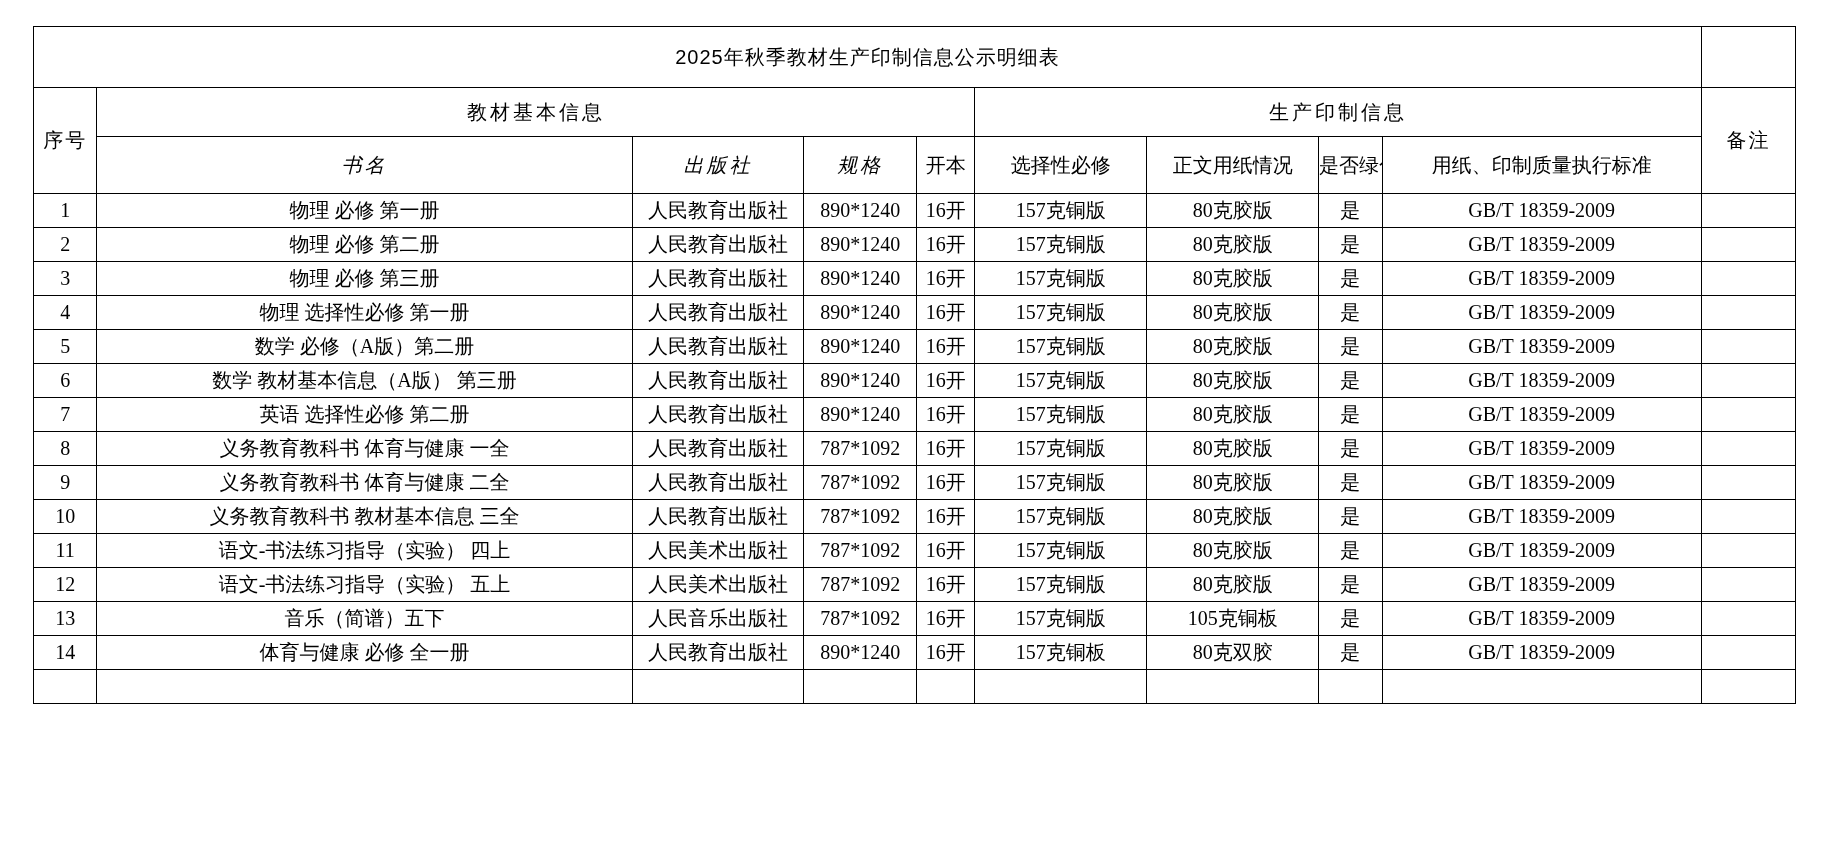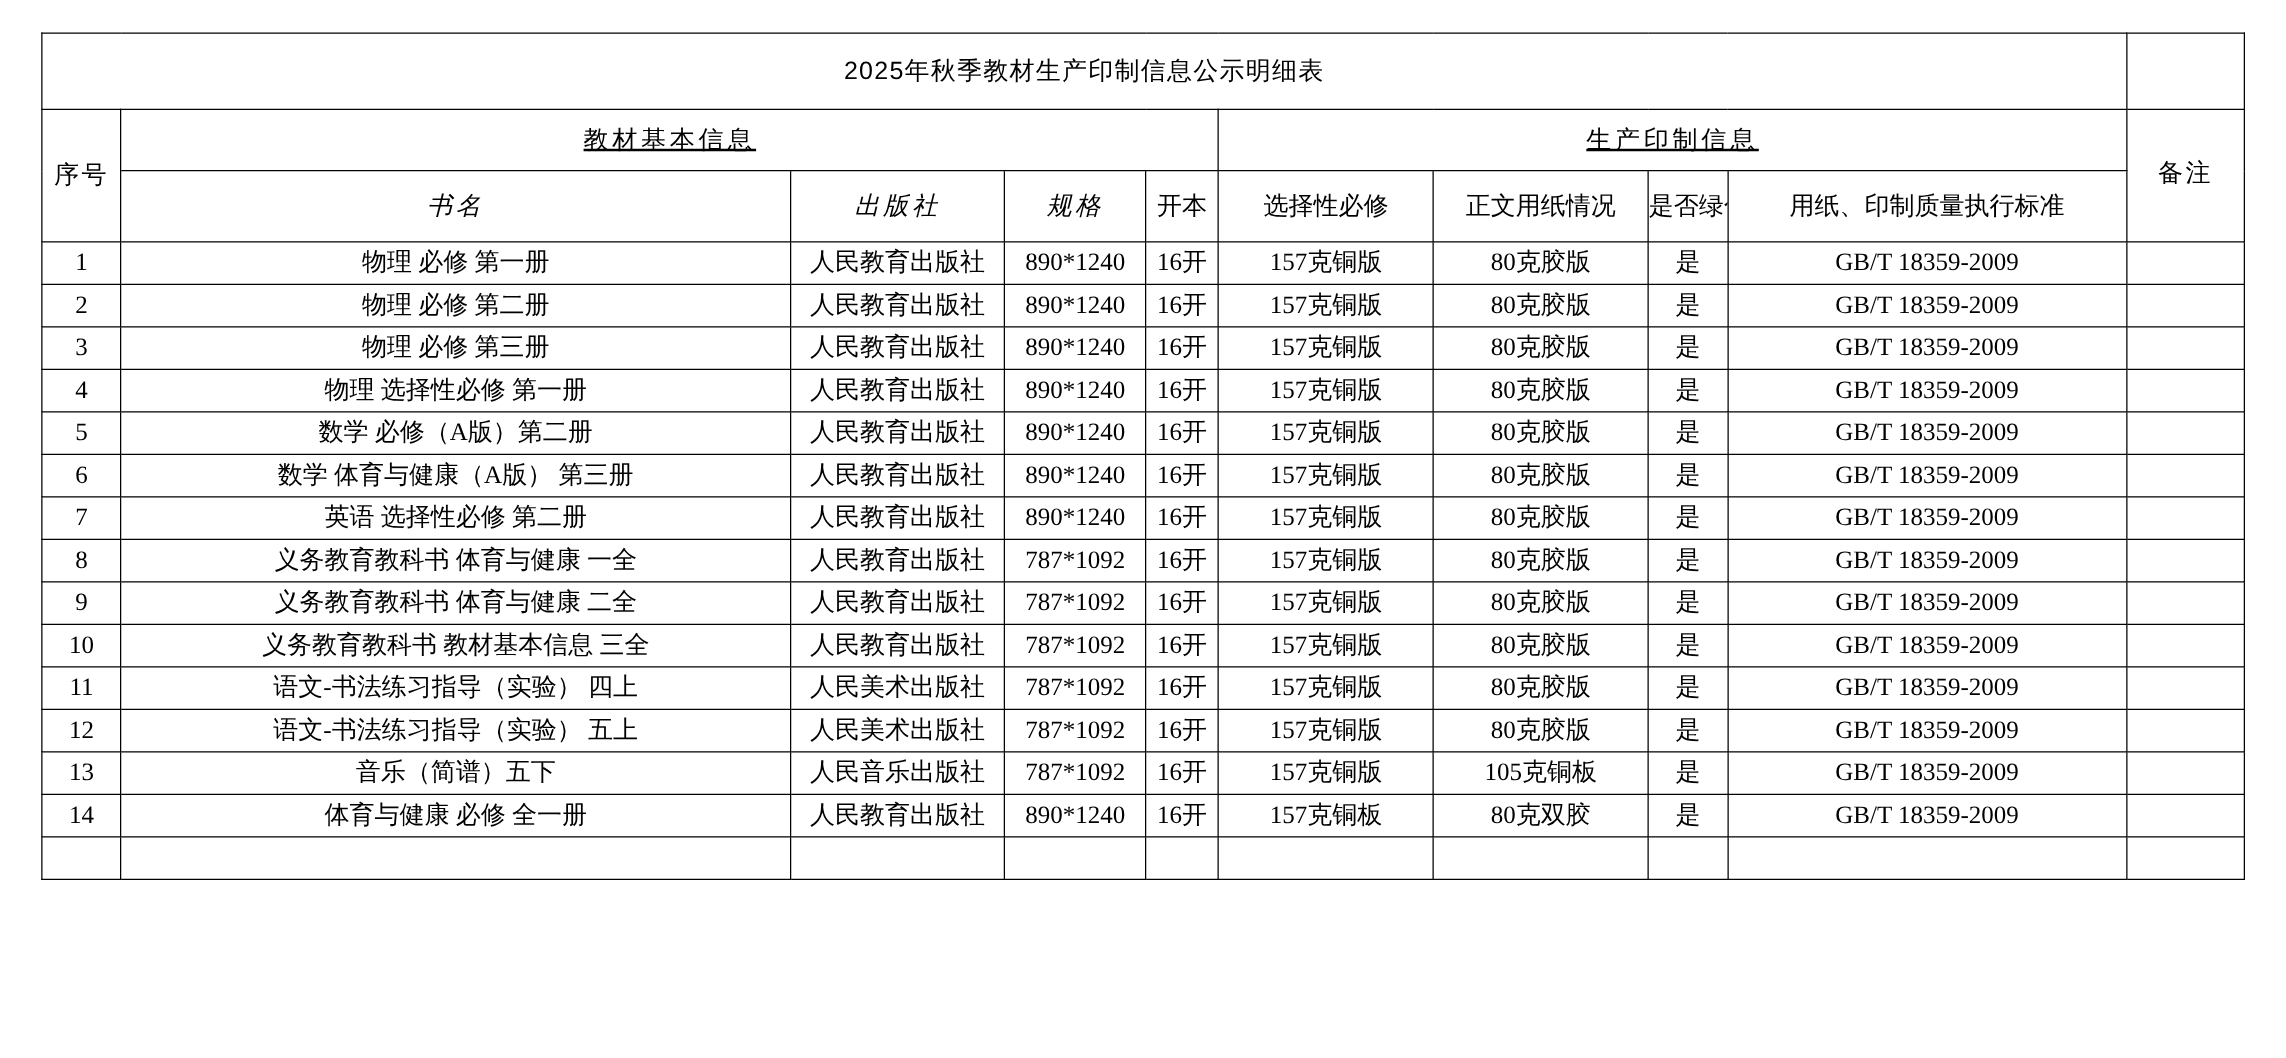--- a/index.html
+++ b/index.html
@@ -47,38 +47,36 @@
     font-size: 30px;
     letter-spacing: 1px;
   }
   .title-blank {
     border-left: 1px solid #000;
   }
   .grouphead {
     height: 48px;
     font-size: 21px;
     letter-spacing: 3px;
-    text-decoration: underline;
   }
   .colhead {
     height: 56px;
     font-size: 21px;
   }
   .colhead.spaced {
     letter-spacing: 3px;
     font-style: italic;
   }
   .seq-head {
     font-size: 21px;
     letter-spacing: 2px;
   }
   .remark-head {
     font-size: 21px;
     letter-spacing: 2px;
-    font-family: Liberation Mono, monospace;
   }
   .two-line {
     font-size: 20px;
     line-height: 1.0;
     white-space: normal;
     padding: 0 2px;
   }
   .body-row td {
     height: 33px;
     font-size: 20px;
@@ -189,21 +187,21 @@
         <td>890*1240</td>
         <td>16开</td>
         <td>157克铜版</td>
         <td>80克胶版</td>
         <td>是</td>
         <td class="std-cell">GB/T 18359-2009</td>
         <td></td>
       </tr>
       <tr class="body-row">
         <td>6</td>
-        <td class="cell-name">数学 体育与健康（A版） 第三册</td>
+        <td class="cell-name">数学 教材基本信息（A版） 第三册</td>
         <td>人民教育出版社</td>
         <td>890*1240</td>
         <td>16开</td>
         <td>157克铜版</td>
         <td>80克胶版</td>
         <td>是</td>
         <td class="std-cell">GB/T 18359-2009</td>
         <td></td>
       </tr>
       <tr class="body-row">

